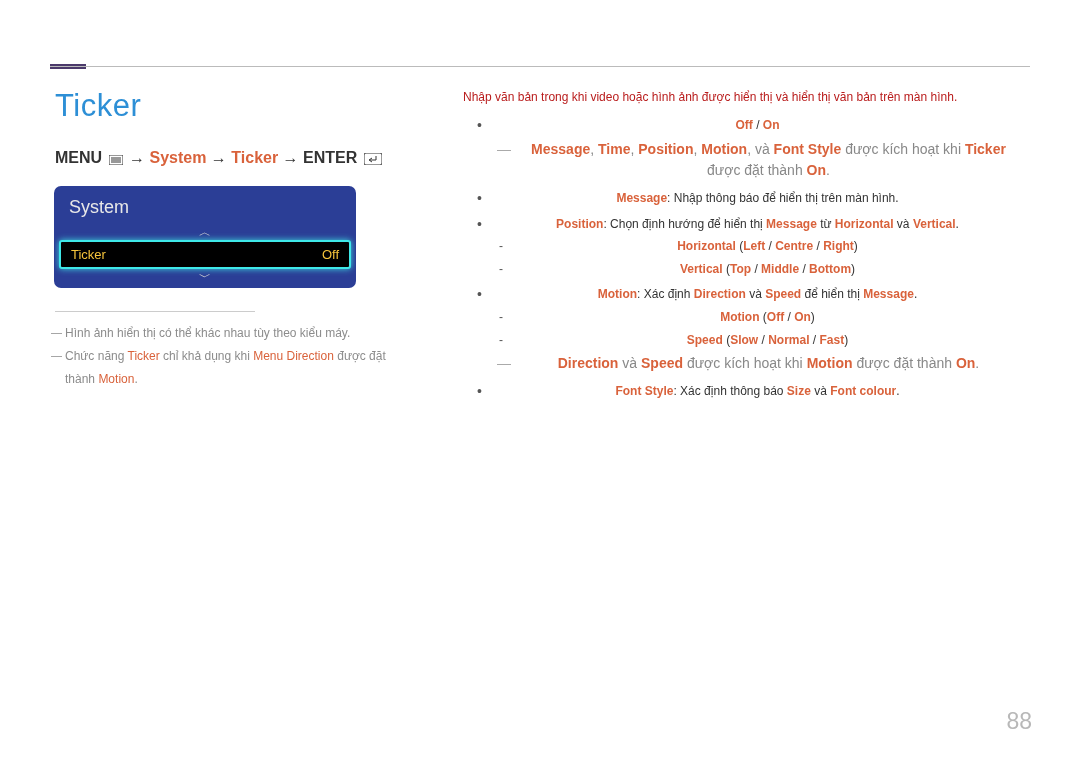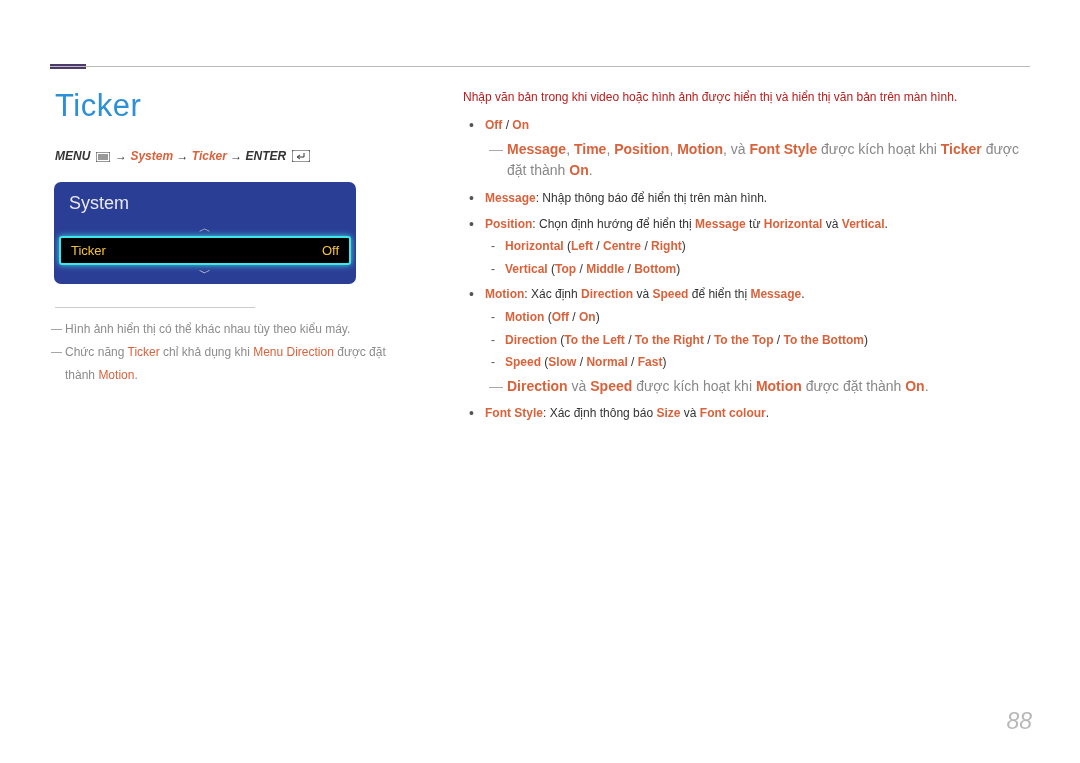--- a/index.html
+++ b/index.html
@@ -40,24 +40,23 @@
   .left-col { width: 385px; padding-right: 30px; }
   .right-col { flex: 1; }
   h1.title {
     margin: 0 0 25px 0;
     font-size: 31px;
     font-weight: 300;
     color: #2d8fd6;
     letter-spacing: 0.5px;
   }
   .nav-path {
-    font-size: 12px;
+    font-size: 16px;
     font-weight: bold;
     margin-bottom: 18px;
-    font-style: italic;
   }
   .nav-path .kw { color: #d9623b; }
   .kw { color: #d9623b; font-weight: bold; }
   .icon-menu, .icon-enter {
     display: inline-block;
     vertical-align: -2px;
     margin: 0 2px;
   }
   
   .osd {
@@ -112,21 +111,21 @@
     color: #8c8c8c;
     font-size: 11px;
   }
   .note .kw { color: #d9623b; font-weight: normal; }
   .para {
     font-size: 12px;
     color: #b91c1c;
     margin-bottom: 10px;
     line-height: 1.5;
   }
-  ul.lv1 { margin: 0; padding-left: 20px; list-style: none; }
+  ul.lv1 { margin: 8px; padding-left: 20px; list-style: none; text-align: center; }
   ul.lv1 > li { position: relative; padding-left: 2px; margin-bottom: 7px; line-height: 1.55; color:#333; }
   ul.lv1 > li::before {
     content: "•";
     position: absolute;
     left: -14px;
     color: #555;
     font-size: 14px;
     line-height: 1;
     top: 2px;
   }
@@ -152,21 +151,20 @@
     color: #aaa;
   }
   .dash-note .kw { font-weight: bold; color: #d9623b; }
   .page-num {
     position: absolute;
     bottom: 28px;
     right: 48px;
     font-size: 23px;
     color: #b8b8b8;
     font-weight: 300;
-    font-style: italic;
   }
 </style>
 </head>
 <body>
 
 <div class="header-accent"></div>
 <div class="header-border"></div>
 
 <div class="content">
   <div class="left-col">
@@ -238,23 +236,20 @@
           </li>
         </ul>
       </li>
       <li>
         <span class="kw">Motion</span><span>: Xác định </span><span class="kw">Direction</span><span> và </span><span class="kw">Speed</span><span> để hiển thị </span><span class="kw">Message</span><span>.</span>
         <ul class="lv2">
           <li>
             <span class="kw">Motion</span><span> (</span><span class="kw">Off</span><span> / </span><span class="kw">On</span><span>)</span>
           </li>
           <li>
-            <span class="kw">Direction</span><span> (</span><span class="kw">To the Left</span><span> / </span><span class="kw">To the Right</span><span> / </span><span class="kw">To the Top</span><span> / </span><span class="kw">To the Bottom</span><span>)</span>
-          </li>
-          <li>
             <span class="kw">Speed</span><span> (</span><span class="kw">Slow</span><span> / </span><span class="kw">Normal</span><span> / </span><span class="kw">Fast</span><span>)</span>
           </li>
         </ul>
         <div class="dash-note">
           <span class="kw">Direction</span><span> và </span><span class="kw">Speed</span><span> được kích hoạt khi </span><span class="kw">Motion</span><span> được đặt thành </span><span class="kw">On</span><span>.</span>
         </div>
       </li>
       <li>
         <span class="kw">Font Style</span><span>: Xác định thông báo </span><span class="kw">Size</span><span> và </span><span class="kw">Font colour</span><span>.</span>
       </li>

